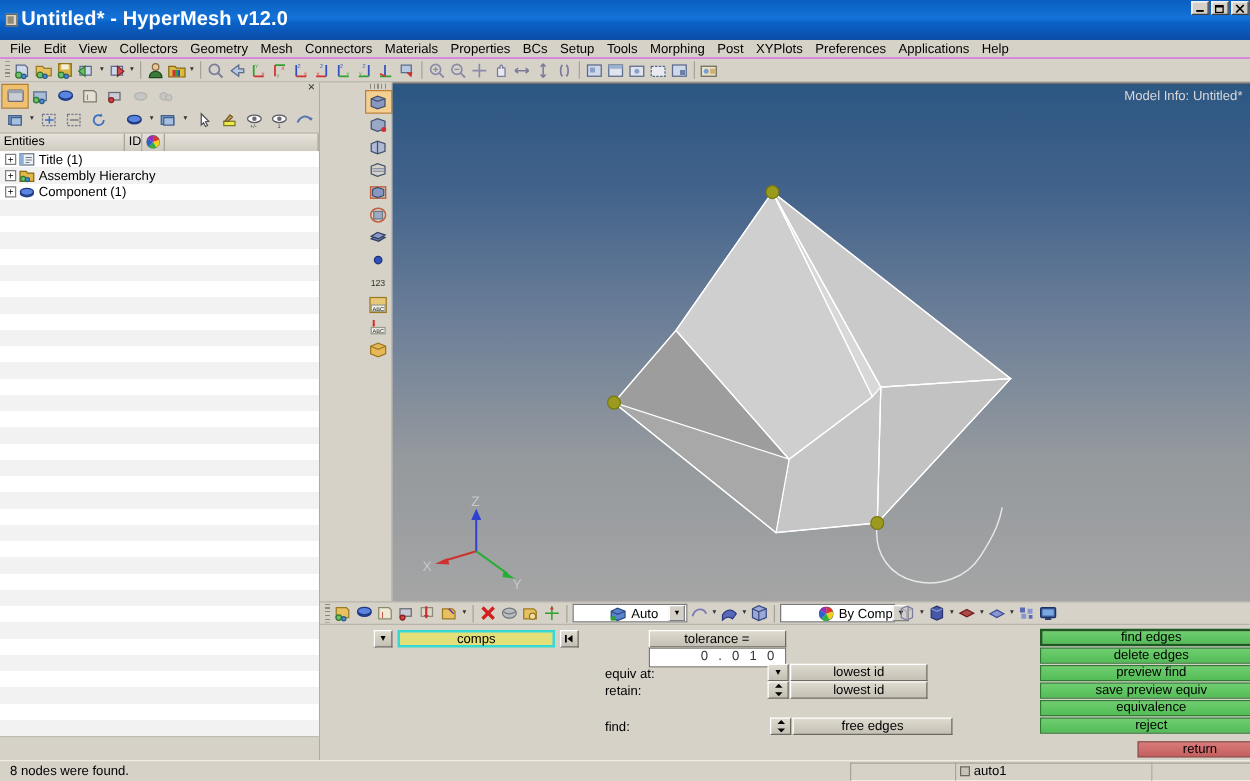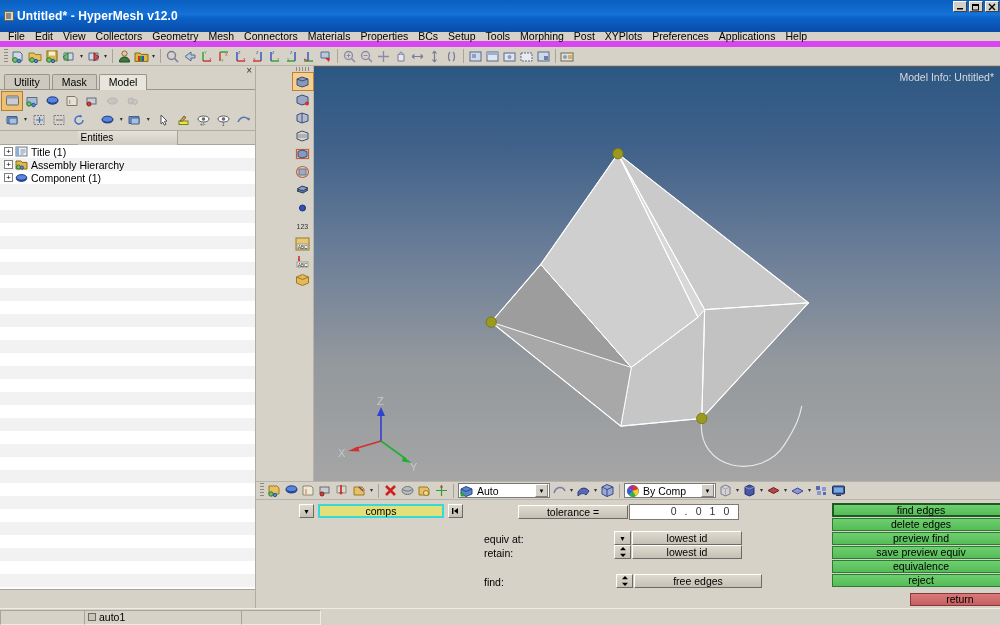--- a/index.html
+++ b/index.html
@@ -20,21 +20,21 @@
   }
 
   
   .titlebar {
     height: 14px;
     background: linear-gradient(to bottom, #0a5fc0 0%, #1572d8 45%, #0a63c8 55%, #0a4ca8 100%);
     color: #ffffff;
     display: flex;
     align-items: center;
     padding: 16px 2px;
-    font-size: 12px;
+    font-size: 16px;
     font-weight: bold;
     position: relative;
   }
   .titlebar .ticon {
     width: 10px; height: 10px;
     margin: 0 3px 0 2px;
     background: #dcd6c8;
     border: 1px solid #6b6450;
     position: relative;
     flex: 0 0 auto;
@@ -54,21 +54,21 @@
     font-size: 8px; color: #000; line-height: 1;
   }
 
   
   .menubar {
     height: 15px;
     background: #d6d2c8;
     display: flex;
     align-items: center;
     padding-left: 3px;
-    border-bottom: 6px solid #d946ef;
+    border-bottom: 1px solid #d946ef;
   }
   .menubar .mi {
     padding: 0 5px;
     font-size: 10.5px;
     color: #000;
     line-height: 15px;
     white-space: nowrap;
   }
 
   
@@ -137,21 +137,20 @@
     width: 20px; height: 18px; display: inline-flex;
     align-items: center; justify-content: center; flex: 0 0 auto;
   }
   .lpi.sel { background:#f0c070; outline:1px solid #b08030; }
   .hdrrow {
     display: flex; height: 14px;
     background: #d6d2c8;
     border-bottom: 1px solid #a8a49a;
     align-items: center;
     font-size: 10px;
-    flex-direction: column;
   }
   .hdrcell {
     border-right: 1px solid #a8a49a;
     height: 14px; line-height: 14px;
     padding-left: 3px;
     background: linear-gradient(to bottom,#e6e2da,#cfcbc1);
   }
   .hdr-entities { width: 100px; }
   .hdr-id { width: 14px; }
   .hdr-color { width: 18px; display:flex; align-items:center; justify-content:center; padding-left:0; }
@@ -217,20 +216,21 @@
     border-bottom: 1px solid #b8b4aa;
   }
   .combo {
     height: 15px; min-width: 72px;
     background: #ffffff;
     border: 1px solid #7a7a7a;
     display: flex; align-items: center;
     font-size: 10.5px;
     margin: 0 1px;
     flex: 0 0 auto;
+    padding-left: 28px;
   }
   .combo .cbtxt { padding-left: 3px; flex:1; white-space:nowrap; }
   .combo .cbarr {
     width: 13px; height: 13px; margin: 0 1px 0 0;
     background: #d4d0c8; border: 1px solid #fff;
     border-right-color:#808080; border-bottom-color:#808080;
     display:flex; align-items:center; justify-content:center;
     font-size: 6px; color:#000; line-height:1; flex:0 0 auto;
   }
   .panelarea {
@@ -572,25 +572,20 @@
           <rect x="8" y="6" width="4" height="4" fill="#d0b070"></rect>
         </svg>
     </div>
   </div>
 
   <div class="body">
 
     <div class="leftpanel">
       <div class="lp-close">×</div>
 
-      <div class="tabrow">
-        <div class="tab">Utility</div>
-        <div class="tab">Mask</div>
-        <div class="tab active">Model</div>
-      </div>
 
       <div class="lp-tools">
         <div class="lp-row">
           <div class="lpi sel">
             <svg width="15" height="14" viewBox="0 0 15 14">
                 <rect x="1.5" y="2" width="12" height="9" rx="1" fill="#c8ccd4" stroke="#6a6a72"></rect>
                 <rect x="1.5" y="2" width="12" height="2.5" fill="#9aa2ae"></rect>
               </svg>
           </div>
           <div class="lpi">
@@ -1052,21 +1047,21 @@
           <div class="smallsq">▼</div>
           <div class="compsbtn" style="width:126px;margin-left:4px">comps</div>
           <div class="smallsq" style="margin-left:4px">
             <svg width="9" height="8" viewBox="0 0 9 8">
                 <path d="M7 1L3 4l4 3z" fill="#000"></path>
                 <rect x="1" y="1" width="1.4" height="6" fill="#000"></rect>
               </svg>
           </div>
         </div>
 
-        <div style="position:absolute;left:262px;top:4px;display:flex;align-items:center;">
+        <div style="position:absolute;left:262px;top:4px;display:flex;align-items:center;flex-direction:column;">
           <div class="pbtn" style="width:110px">tolerance =</div>
           <div class="valfield" style="width:110px;margin-left:1px">0 . 0 1 0</div>
         </div>
 
         <div style="position:absolute;left:228px;top:33px;" class="lbl">equiv at:</div>
         <div style="position:absolute;left:358px;top:31px;display:flex;align-items:center;">
           <div class="spin">▼</div>
           <div class="pbtn" style="width:110px;margin-left:1px">lowest id</div>
         </div>
 
@@ -1099,20 +1094,21 @@
           <div class="gbtn" style="margin-top:1px">save preview equiv</div>
           <div class="gbtn" style="margin-top:1px">equivalence</div>
           <div class="gbtn" style="margin-top:1px">reject</div>
           <div class="rbtn" style="margin-top:6px;margin-left:78px;width:100px">return</div>
         </div>
       </div>
     </div>
   </div>
 
   <div class="statusbar">
+    <div class="statusmsg">8 nodes were found.</div>
     <div class="statcell" style="width:85px"></div>
     <div class="statcell" style="width:158px">
       <span class="chkbox"></span>
       <span>auto1</span>
     </div>
     <div class="statcell" style="width:80px"></div>
   </div>
 
 </div>
 

